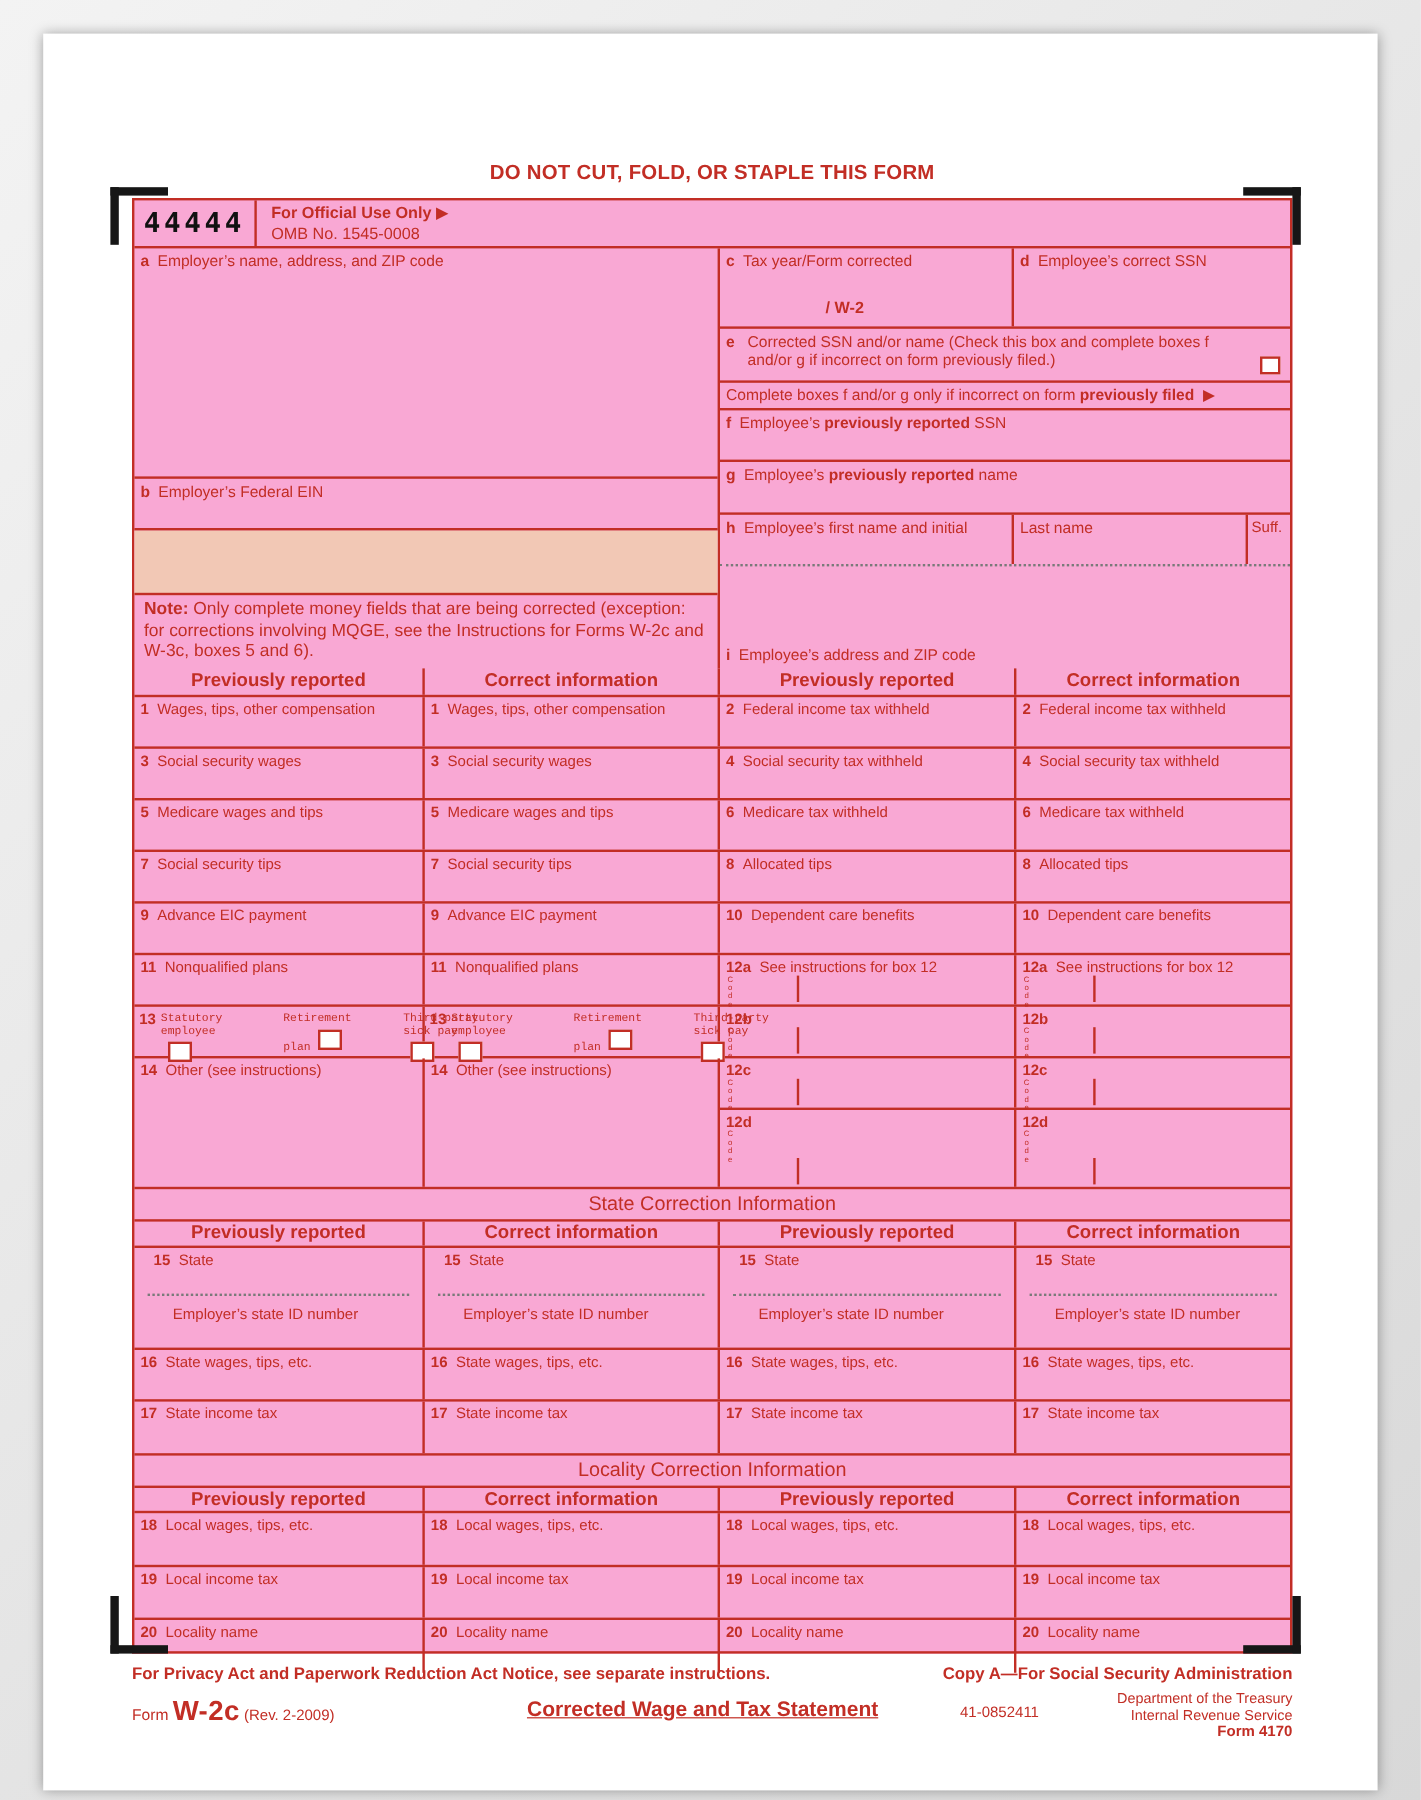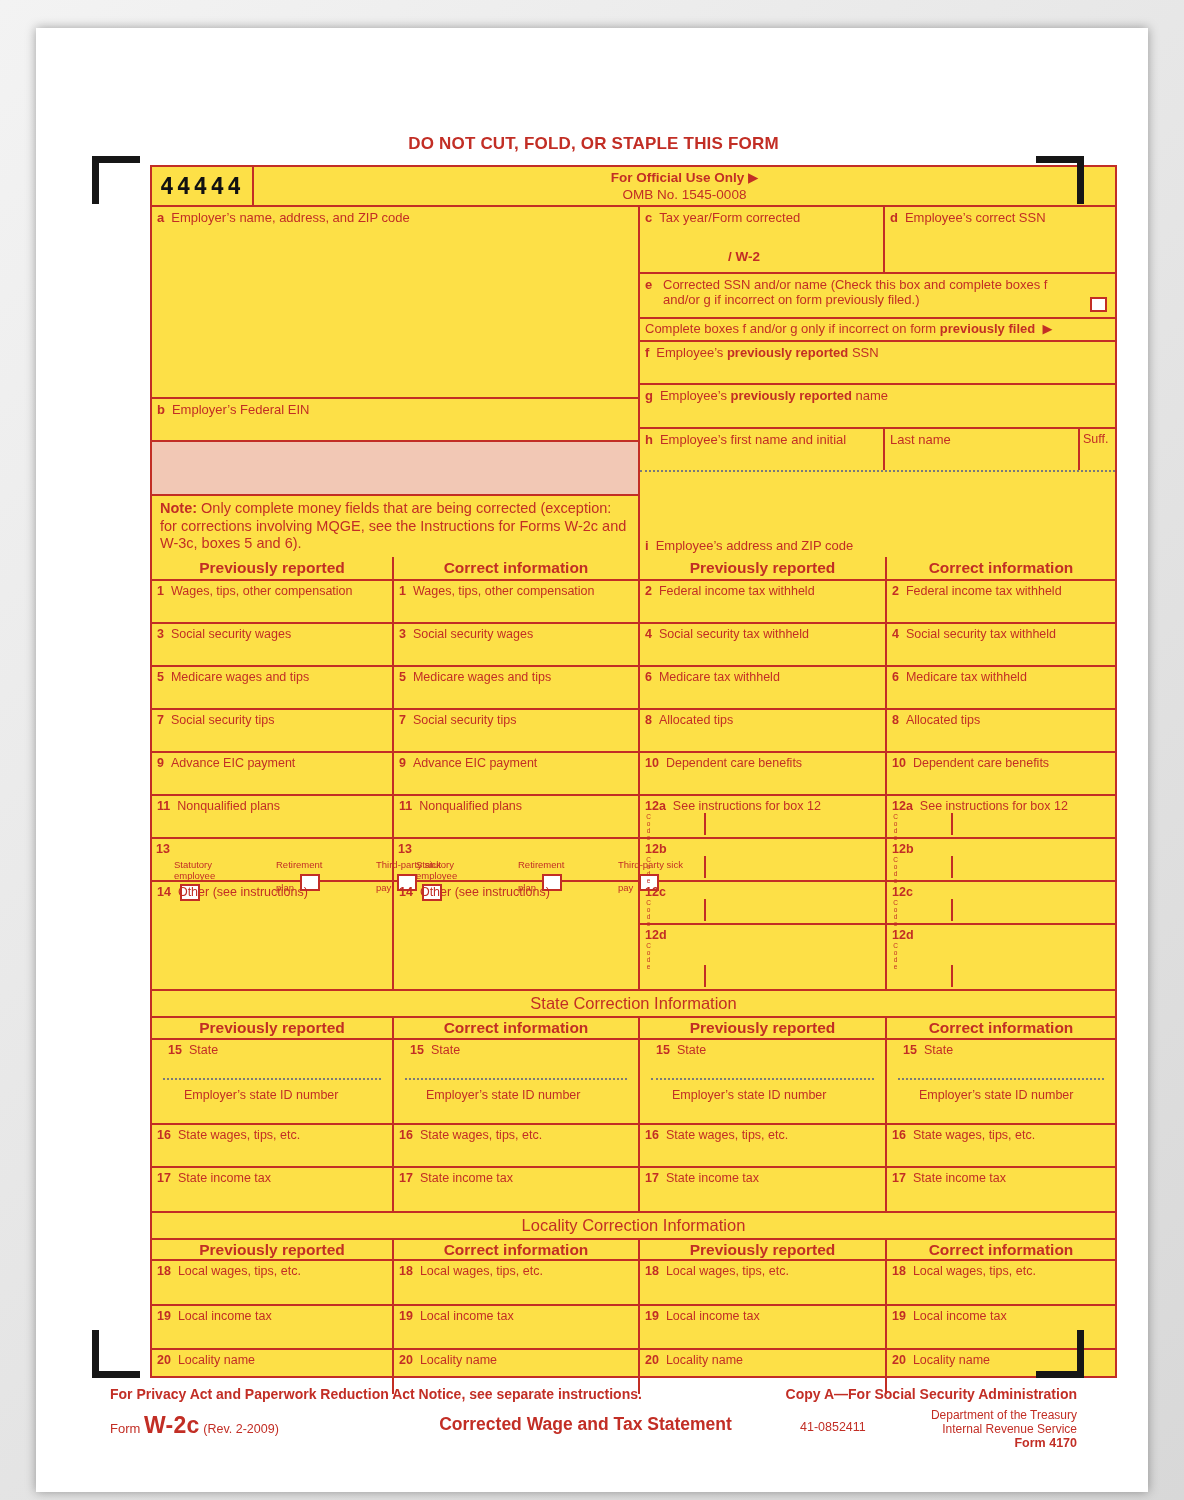--- a/index.html
+++ b/index.html
@@ -18,37 +18,37 @@
   }
   .sheet{
     position:absolute;left:36px;top:28px;right:36px;bottom:8px;
     background:#fff;box-shadow:0 0 10px rgba(0,0,0,.35);
   }
   .warn{
     position:absolute;left:74px;top:106px;width:967px;
     text-align:center;font-weight:bold;font-size:17px;letter-spacing:.2px;
   }
   .formwrap{position:absolute;left:74px;top:137px;width:967px;}
-  .form{border:2px solid var(--red);width:967px;height:1213px;background:#fde047;margin-left:40px;}
+  .form{border:2px solid var(--red);width:967px;height:1213px;background:#f9a8d4;}
 
   
   .row{display:flex;border-bottom:2px solid var(--red);position:relative;}
   .nb{border-bottom:none !important;border-radius:22px;}
   .br{border-right:2px solid var(--red);}
   .cell{position:relative;padding:3px 5px;font-size:13px;line-height:15px;}
   .bl{font-weight:bold;margin-right:7px;font-size:13px;}
 
   
   .hstrip{height:40px;}
   .code44{
     width:102px;display:flex;align-items:center;justify-content:center;
     font-family:"DejaVu Sans Mono",monospace;font-weight:bold;font-size:23px;
     letter-spacing:3px;color:#111;
   }
-  .oublock{flex:1;padding:2px 0;font-size:13.5px;line-height:17px;text-align:center;}
+  .oublock{flex:1;padding:2px 12px;font-size:13.5px;line-height:17px;}
   .oub{font-weight:bold;}
 
   
   .upper{display:flex;height:350px;}
   .uleft{width:488px;border-right:2px solid var(--red);display:flex;flex-direction:column;}
   .uright{flex:1;display:flex;flex-direction:column;}
   .boxa{height:212px;border-bottom:2px solid var(--red);}
   .boxb{height:47px;border-bottom:2px solid var(--red);}
   .pinkbox{height:60px;border-bottom:2px solid var(--red);background:var(--pink);}
   .notebox{height:63px;padding:4px 8px;font-size:14.5px;line-height:17.5px;}
@@ -89,21 +89,21 @@
   .h64{height:64px;}
   .h107{height:107px;}
   .spl3{width:247px;}
   .spl4{flex:1;}
   .vcode{
     position:absolute;left:4px;top:17px;
     writing-mode:vertical-rl;text-orientation:upright;
     font-size:6.5px;line-height:8px;letter-spacing:0;color:var(--red);
   }
   .tick{position:absolute;left:64px;bottom:2px;height:22px;width:2px;background:var(--red);}
-  .cbg{position:absolute;top:21px;width:66px;font-size:9.5px;line-height:10.5px;}
+  .cbg{position:absolute;top:5px;width:66px;font-size:9.5px;line-height:10.5px;font-family:Liberation Mono, monospace;}
   .cbg .cb{margin-top:3px;margin-left:6px;width:20px;height:17px;}
   .n13{position:absolute;left:4px;top:3px;font-weight:bold;font-size:12.5px;}
 
   
   .sectitle{
     height:29px;border-top:2px solid var(--red);border-bottom:2px solid var(--red);
     display:flex;align-items:center;justify-content:center;
     font-weight:normal;font-size:16.5px;
   }
   .shead{height:22px;}
@@ -115,21 +115,21 @@
   .h45{height:45px;}
   .h44{height:44px;}
 
   
   .footer{margin-top:8px;width:967px;position:relative;}
   .frow1{display:flex;justify-content:space-between;font-weight:bold;font-size:14px;}
   .frow2{position:relative;height:58px;margin-top:6px;}
   .formid{position:absolute;left:0;top:4px;font-size:13px;}
   .w2c{font-weight:bold;font-size:23px;letter-spacing:.3px;}
   .rev{font-size:12.5px;}
-  .cwts{position:absolute;left:0;right:16px;top:6px;text-align:center;font-weight:bold;font-size:17.5px;}
+  .cwts{position:absolute;left:0;right:16px;top:6px;text-align:center;font-weight:bold;font-size:17.5px;text-decoration:underline;}
   .catno{position:absolute;left:690px;top:12px;font-size:12.5px;}
   .dept{position:absolute;right:0;top:0;text-align:right;font-size:12px;line-height:14px;}
   .f5313{font-weight:bold;font-size:12.5px;}
 
   
   .corner{position:absolute;width:48px;height:48px;z-index:5;}
   .ctl{left:56px;top:128px;border-top:7px solid var(--ink);border-left:7px solid var(--ink);}
   .ctr{left:1000px;top:128px;border-top:7px solid var(--ink);border-right:7px solid var(--ink);}
   .cbl{left:56px;top:1302px;border-bottom:7px solid var(--ink);border-left:7px solid var(--ink);}
   .cbr{left:1000px;top:1302px;border-bottom:7px solid var(--ink);border-right:7px solid var(--ink);}

